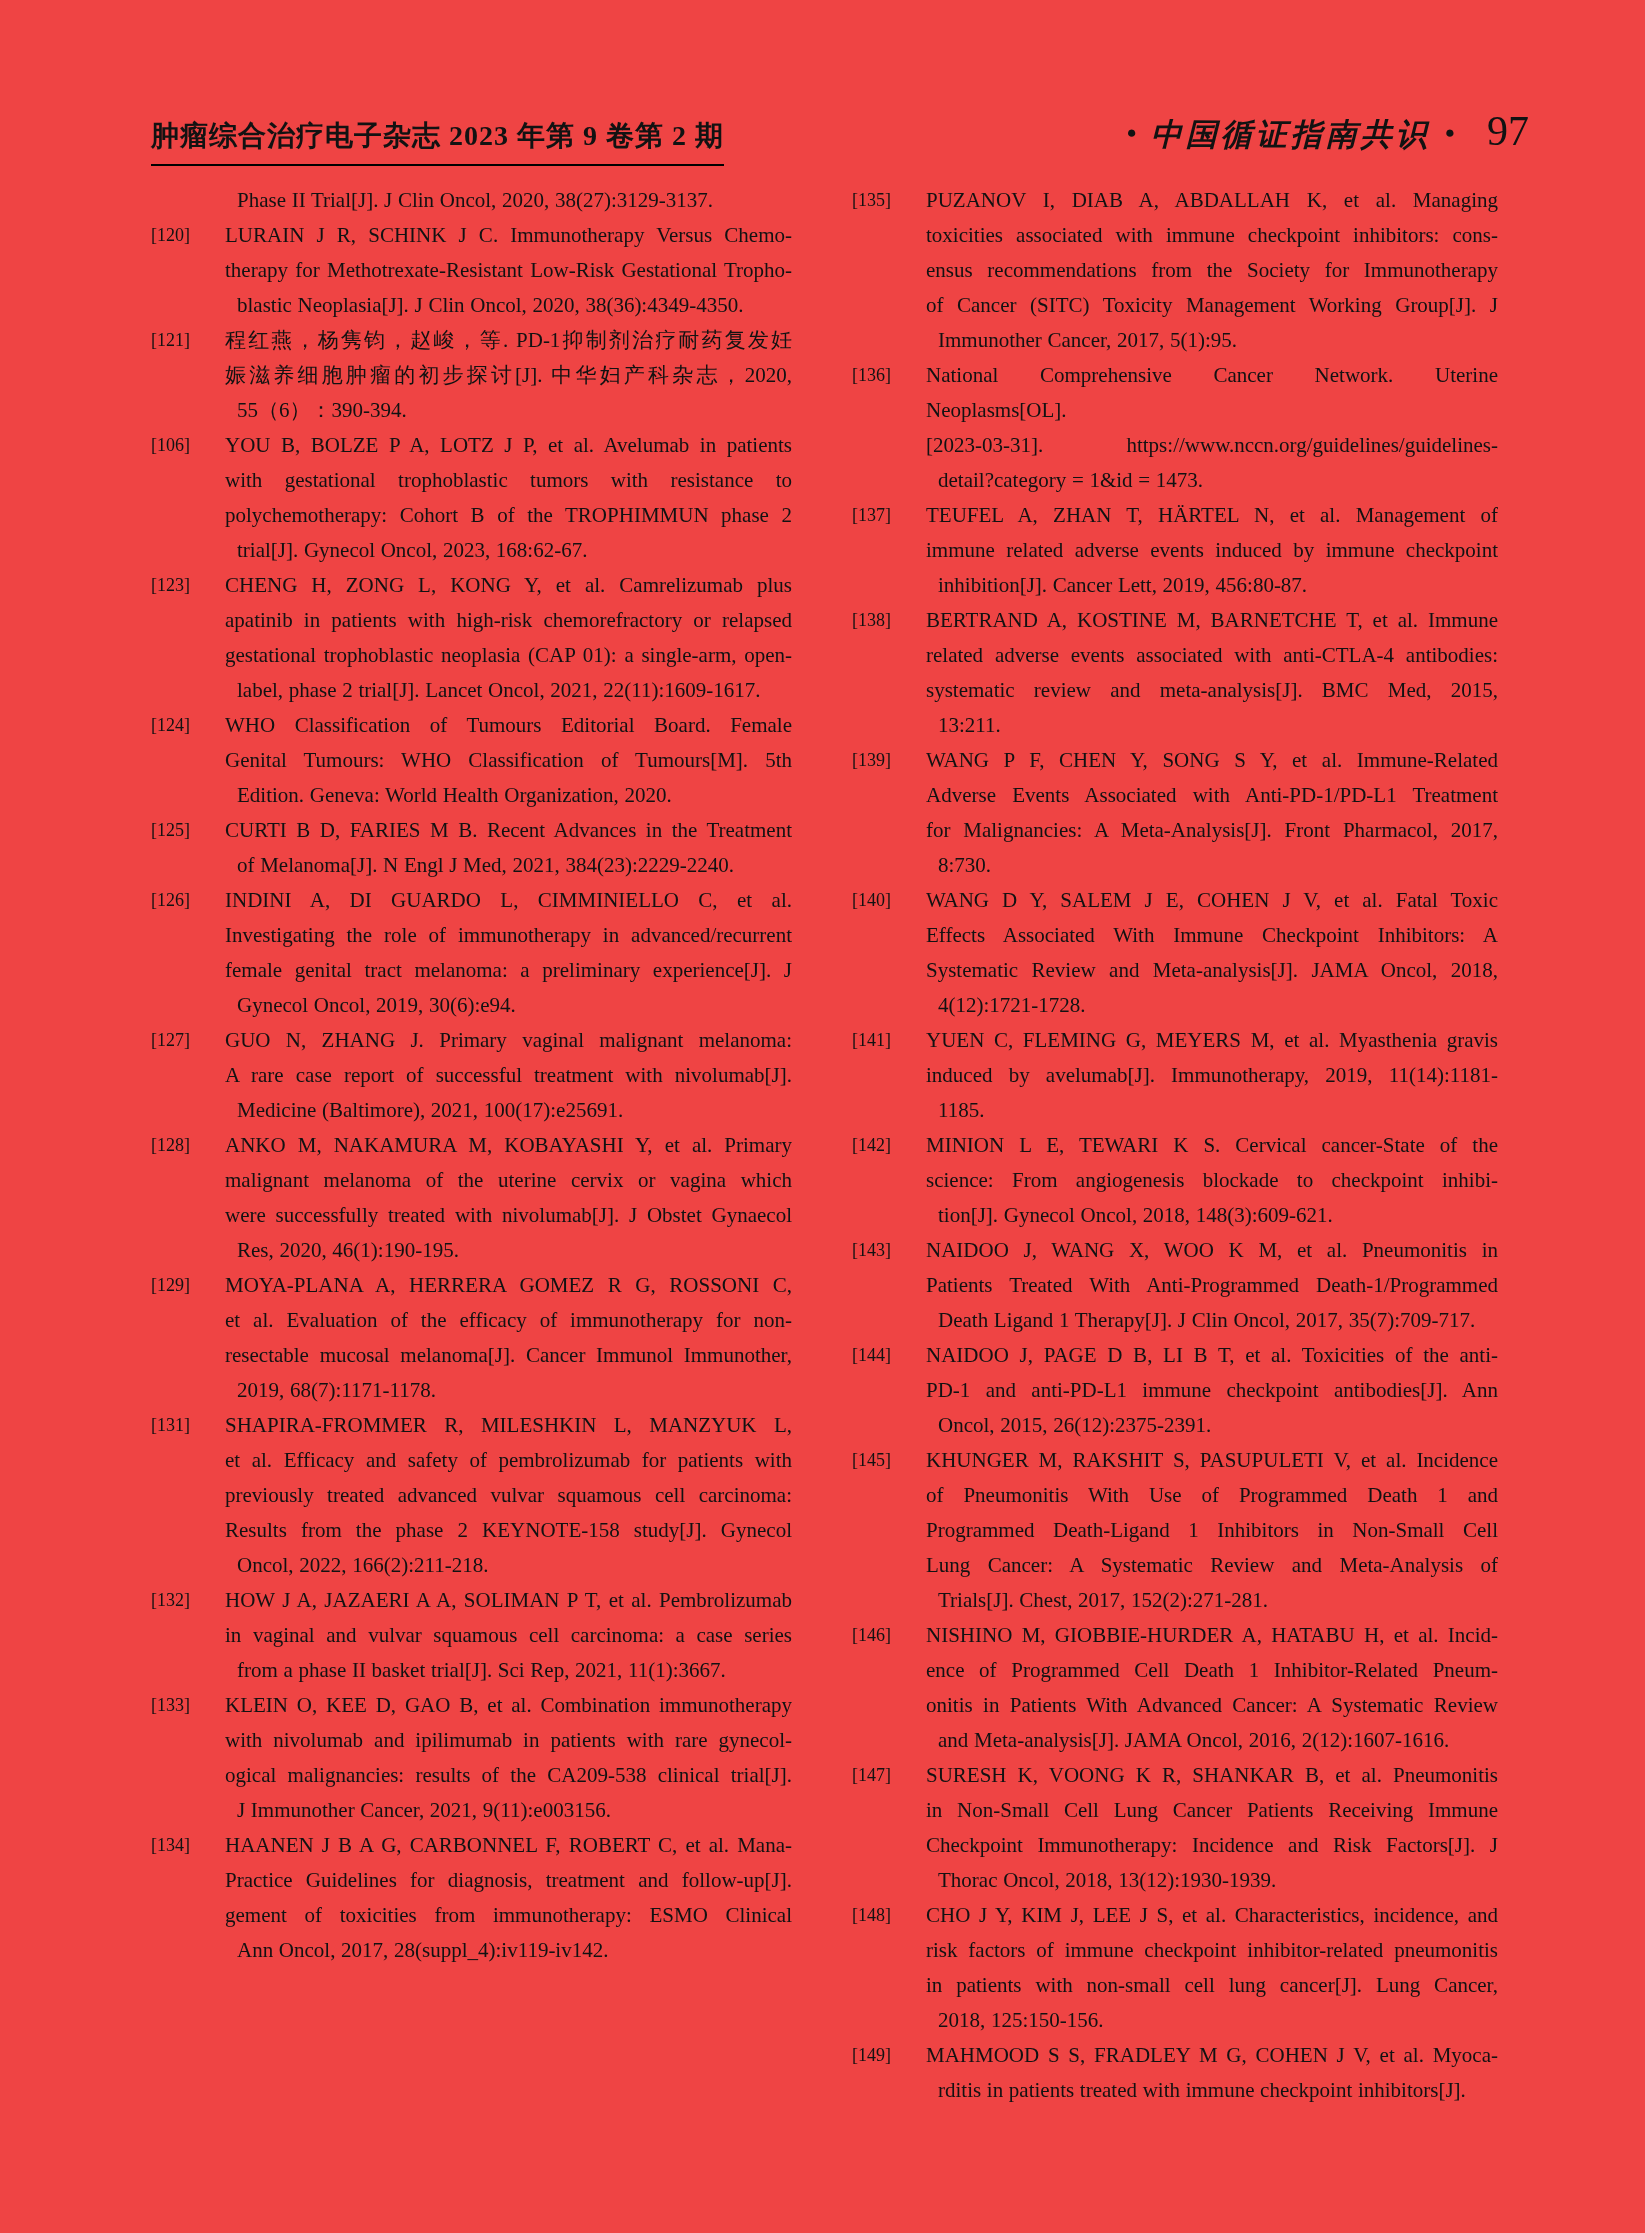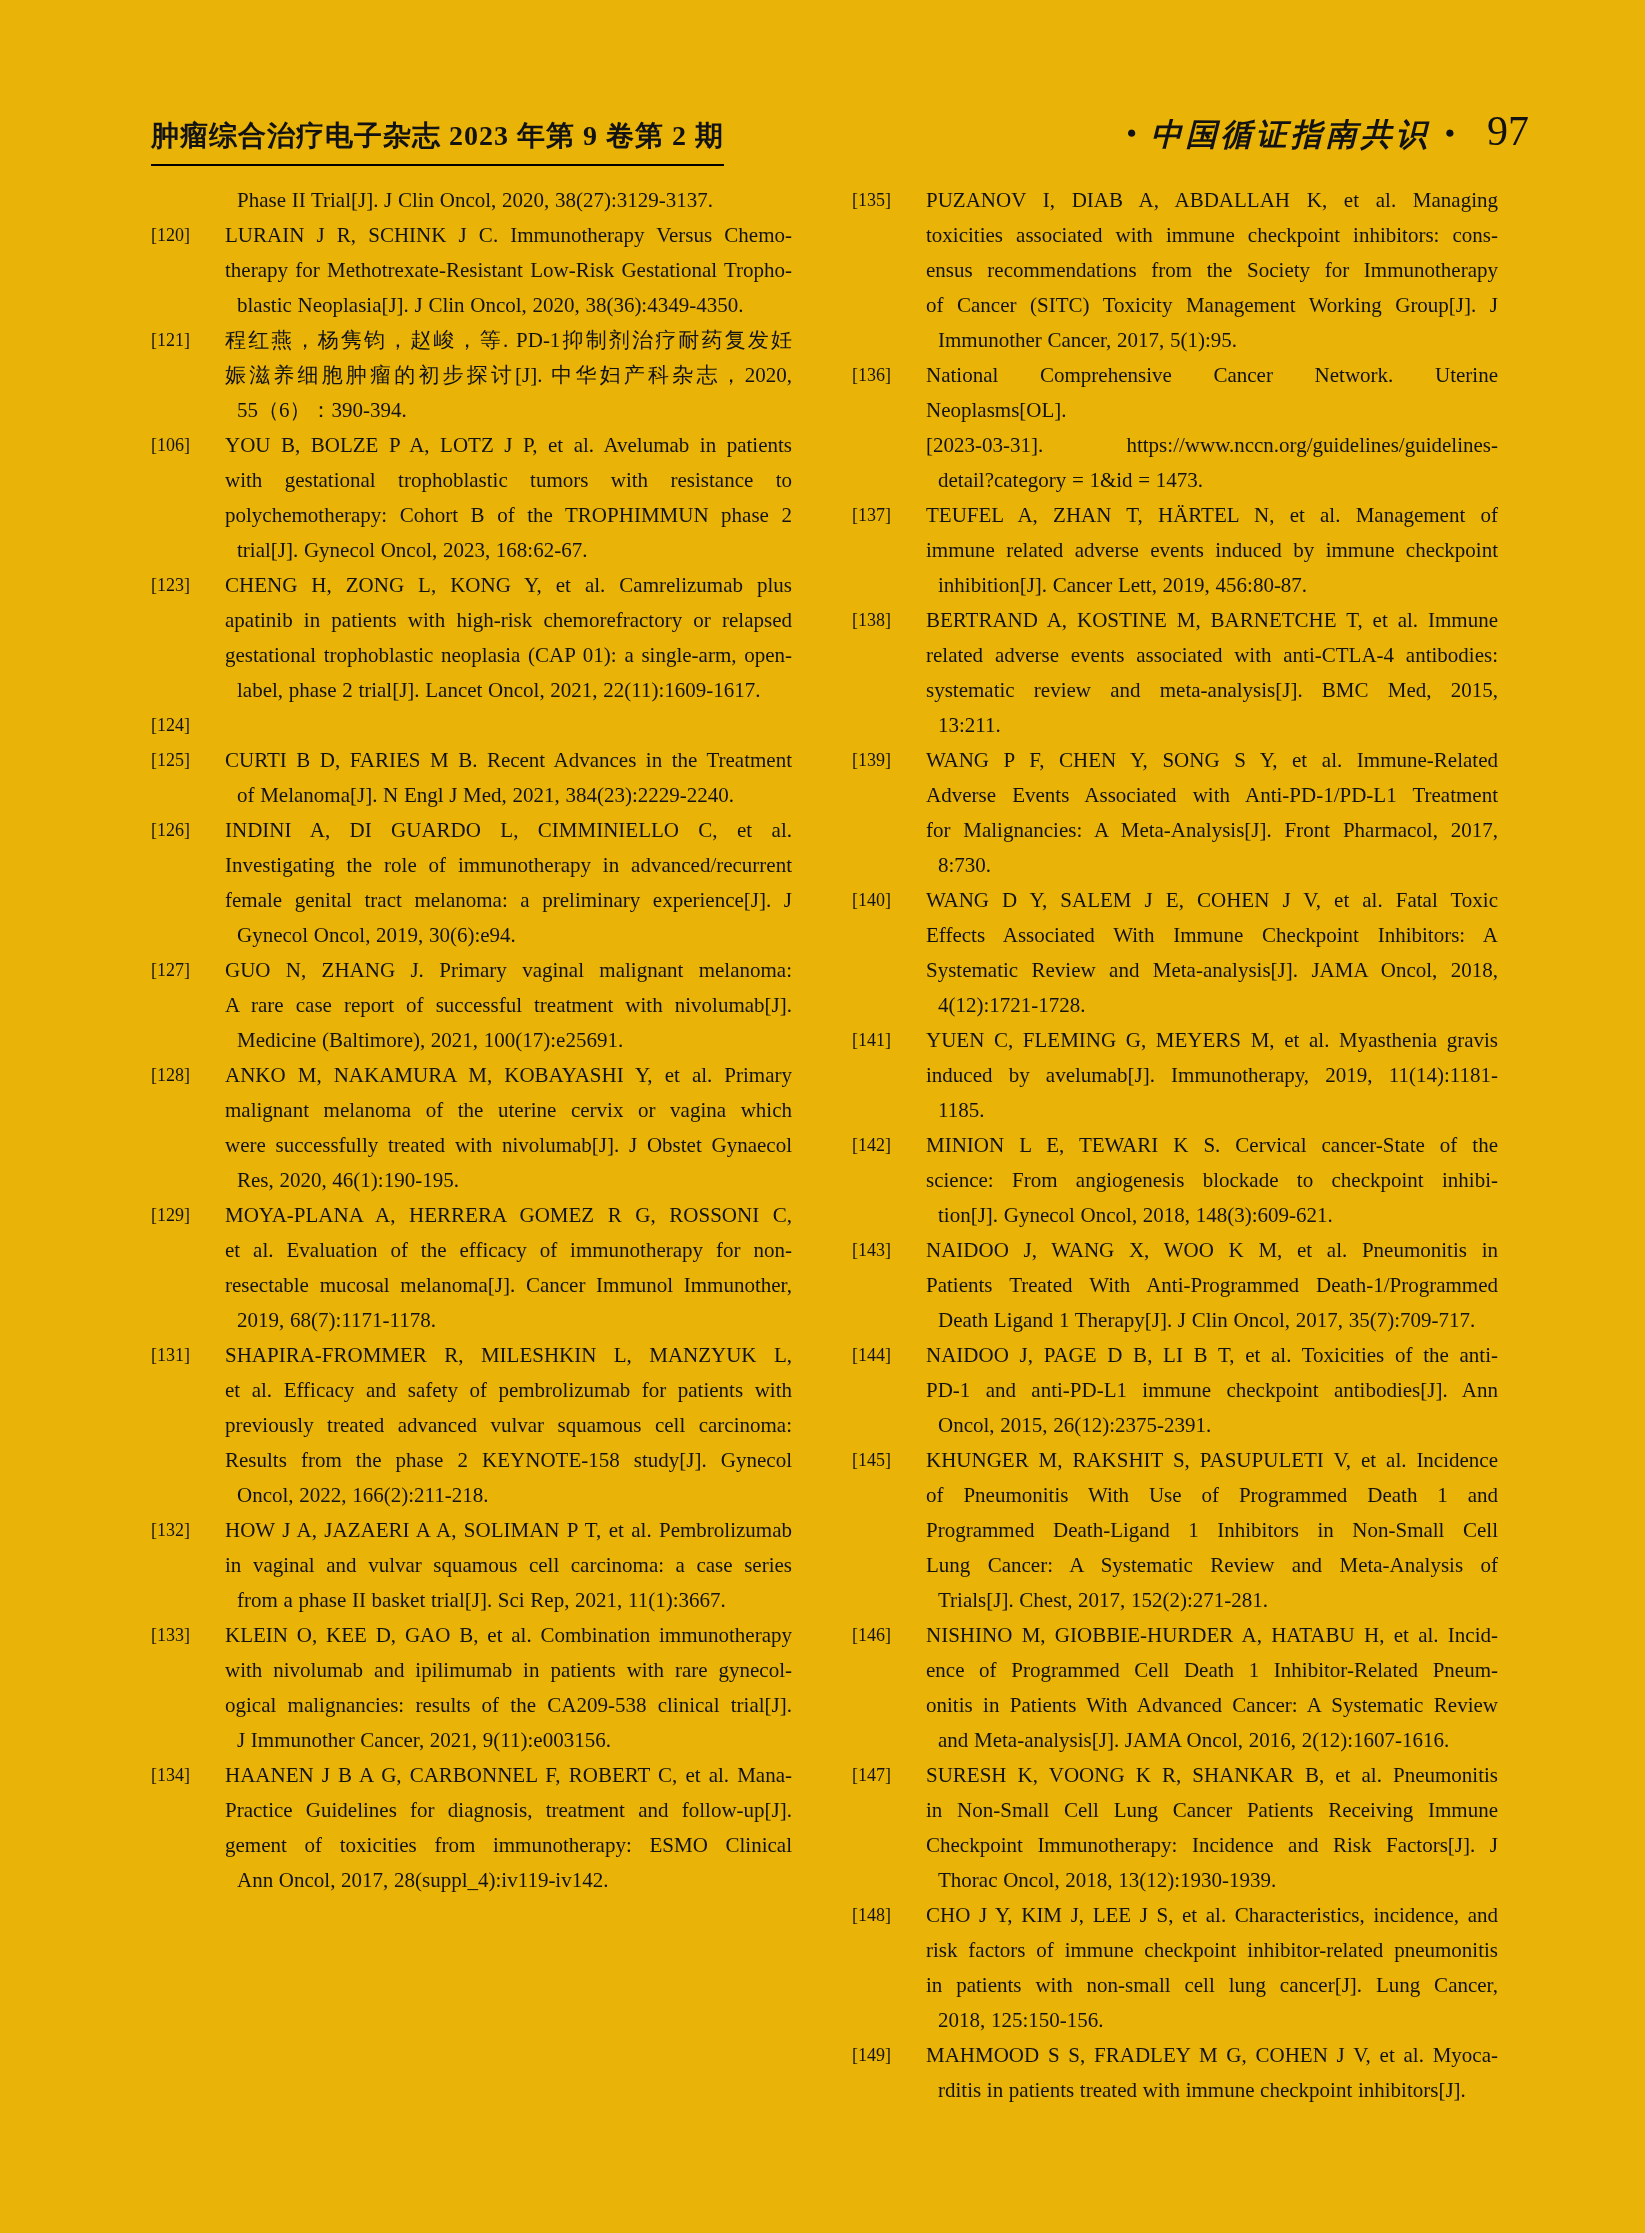--- a/index.html
+++ b/index.html
@@ -1,19 +1,19 @@
 <!DOCTYPE html>
 <html><head>
 <meta charset="utf-8">
 <style>
   html,body{margin:0;padding:0;background:#e8e8e8;}
   .page{
     position:relative;
     width:1646px;height:2234px;
-    background:#eab308;
+    background:#ef4444;
     font-family:"Liberation Serif","DejaVu Serif",serif;
     color:#121212;
     overflow:hidden;
   }
   
   .header{
     position:absolute;top:107px;left:151px;right:117px;
     display:flex;justify-content:space-between;align-items:baseline;
   }
   .journal-title{
@@ -121,20 +121,25 @@
     <span class="ref-body">
             <div class="line">CHENG H, ZONG L, KONG Y, et al. Camrelizumab plus</div>
             <div class="line">apatinib in patients with high-risk chemorefractory or relapsed</div>
             <div class="line">gestational trophoblastic neoplasia (CAP 01): a single-arm, open-</div>
             <div class="line last">label, phase 2 trial[J]. Lancet Oncol, 2021, 22(11):1609-1617.</div>
           </span>
   </div>
 
   <div class="ref">
     <span class="ref-num">[124]</span>
+    <span class="ref-body">
+            <div class="line">WHO Classification of Tumours Editorial Board. Female</div>
+            <div class="line">Genital Tumours: WHO Classification of Tumours[M]. 5th</div>
+            <div class="line last">Edition. Geneva: World Health Organization, 2020.</div>
+          </span>
   </div>
 
   <div class="ref">
     <span class="ref-num">[125]</span>
     <span class="ref-body">
             <div class="line">CURTI B D, FARIES M B. Recent Advances in the Treatment</div>
             <div class="line last">of Melanoma[J]. N Engl J Med, 2021, 384(23):2229-2240.</div>
           </span>
   </div>
 

